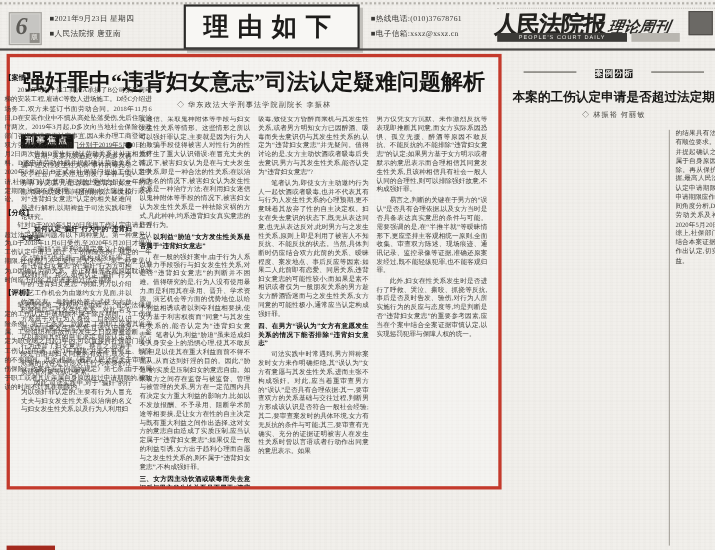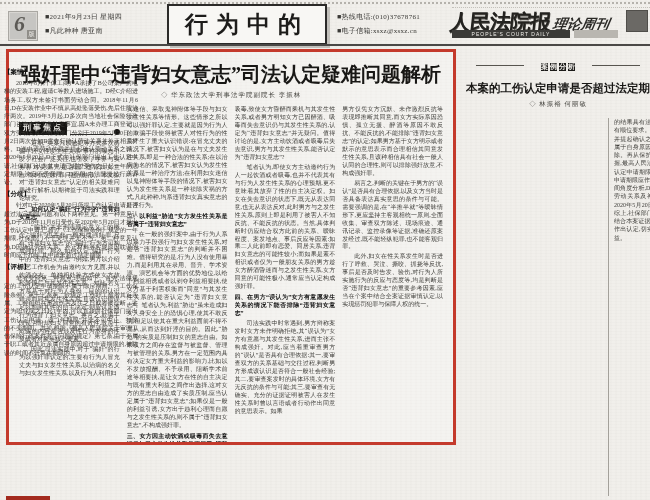--- a/index.html
+++ b/index.html
@@ -48,21 +48,21 @@
   .col p{margin:0 0 2px;text-indent:2em;}
   .col p.noindent{text-indent:0;}
   .col h3{margin:3px 0 2px;font-size:6px;font-weight:bold;color:#111;text-indent:0;}
   .kicker-row{display:flex;align-items:flex-end;margin:16px 0 5px;}
   .kicker{background:#151412;color:#f4f2ee;font-size:8px;font-weight:bold;padding:1px 4px;letter-spacing:2px;white-space:nowrap;}
   .kline{flex:1;border-top:1px solid #2a2927;margin:0 1px 0 3px;}
   .kdot{width:6px;height:6px;border-radius:50%;background:#151412;}
   .red-stub{position:absolute;left:6px;top:496px;width:44px;height:6px;background:#a32a1e;}
   
   .case-article{position:absolute;left:466px;top:52px;width:184px;height:448px;overflow:hidden;}
-  .kicker2{display:flex;align-items:center;justify-content:center;gap:16px;margin:4px 10px 0;font-family:Liberation Mono, monospace;}
+  .kicker2{display:flex;align-items:center;justify-content:center;gap:16px;margin:4px 10px 0;}
   .kicker2 .kline2{flex:1;border-top:1px solid #57554f;}
   .kicker2 .kbox{width:10px;height:10px;background:#1b1a18;color:#f4f2ee;font-size:7px;line-height:10px;
     text-align:center;font-weight:bold;margin:0 1px;}
   .case-title{margin:7px 0 0;text-align:center;font-size:11.5px;font-weight:bold;color:#181715;white-space:nowrap;letter-spacing:0;}
   .byline2{margin-top:4px;text-align:center;font-size:6.5px;color:#45443f;letter-spacing:1px;}
   .case-body{position:absolute;left:4px;top:64px;width:134px;height:382px;overflow:hidden;
     font-size:6px;line-height:1.38;text-align:justify;color:#3d3c38;}
   .case-body p{margin:0 0 2px;text-indent:2em;}
   .case-body h3{margin:4px 0 2px;font-size:6.5px;font-weight:bold;color:#111;}
   .case-vrule{position:absolute;left:608px;top:118px;height:378px;border-left:1px solid #a3a09a;}
@@ -78,24 +78,24 @@
   <div class="topdots"></div>
   <div class="topdots2"></div>
 
   <div>
     <div class="pagenum">
       <span class="num">6</span>
       <span class="ban">版</span>
     </div>
     <div class="hmeta left">
       <div>■2021年9月23日 星期四</div>
-      <div>■凡此种种 唐亚南</div>
+      <div>■人民法院报 唐亚南</div>
     </div>
     <div class="secbox">
-      <span>行为中的</span>
+      <span>理由如下</span>
     </div>
     <div class="hmeta mid">
       <div>■热线电话:(010)37678761</div>
       <div>■电子信箱:xsxz@xsxz.cn</div>
     </div>
     <div class="masthead">
       <span class="mh-cn">人民法院报</span><span class="mh-sub">理论周刊</span>
       <div class="mh-bar">PEOPLE'S COURT DAILY</div>
       <div class="mh-bar2"></div>
       <div class="mh-img"></div>

